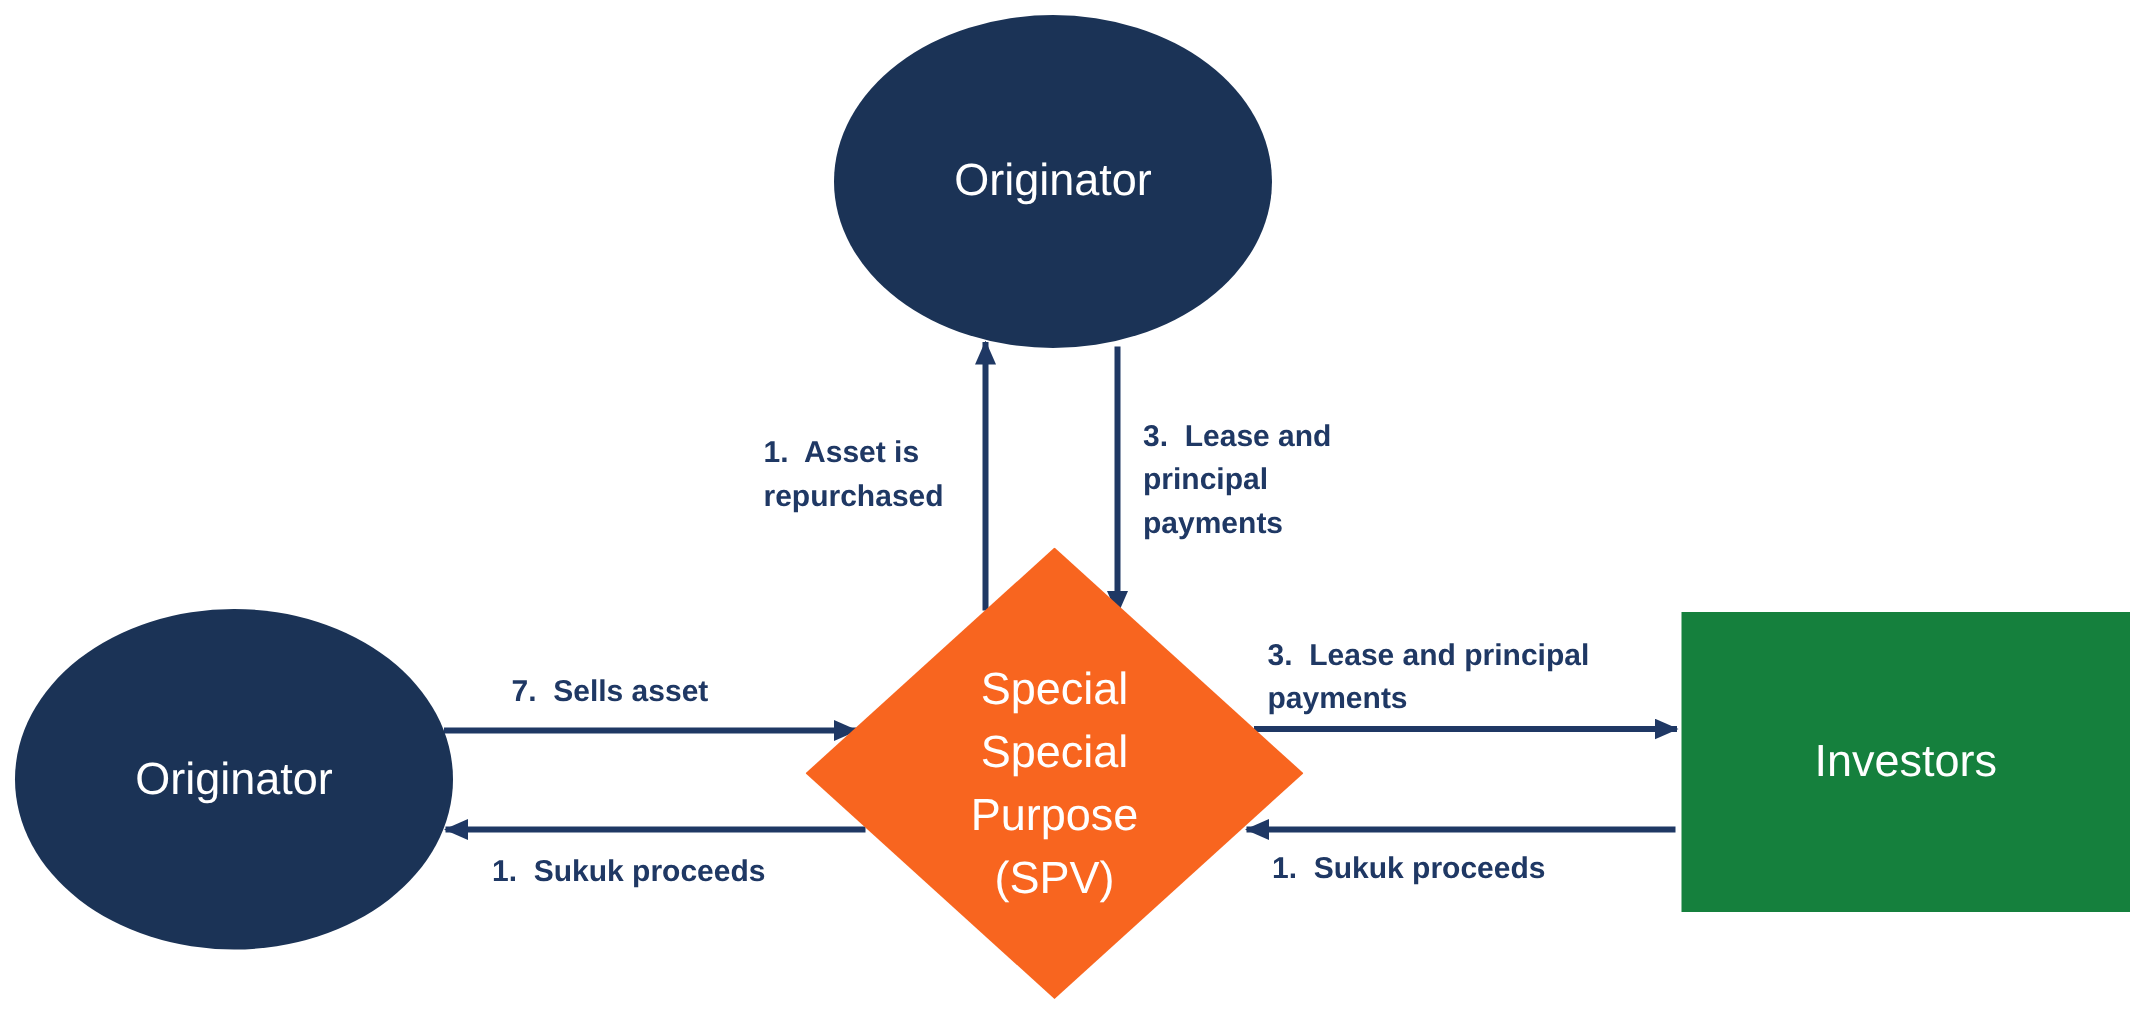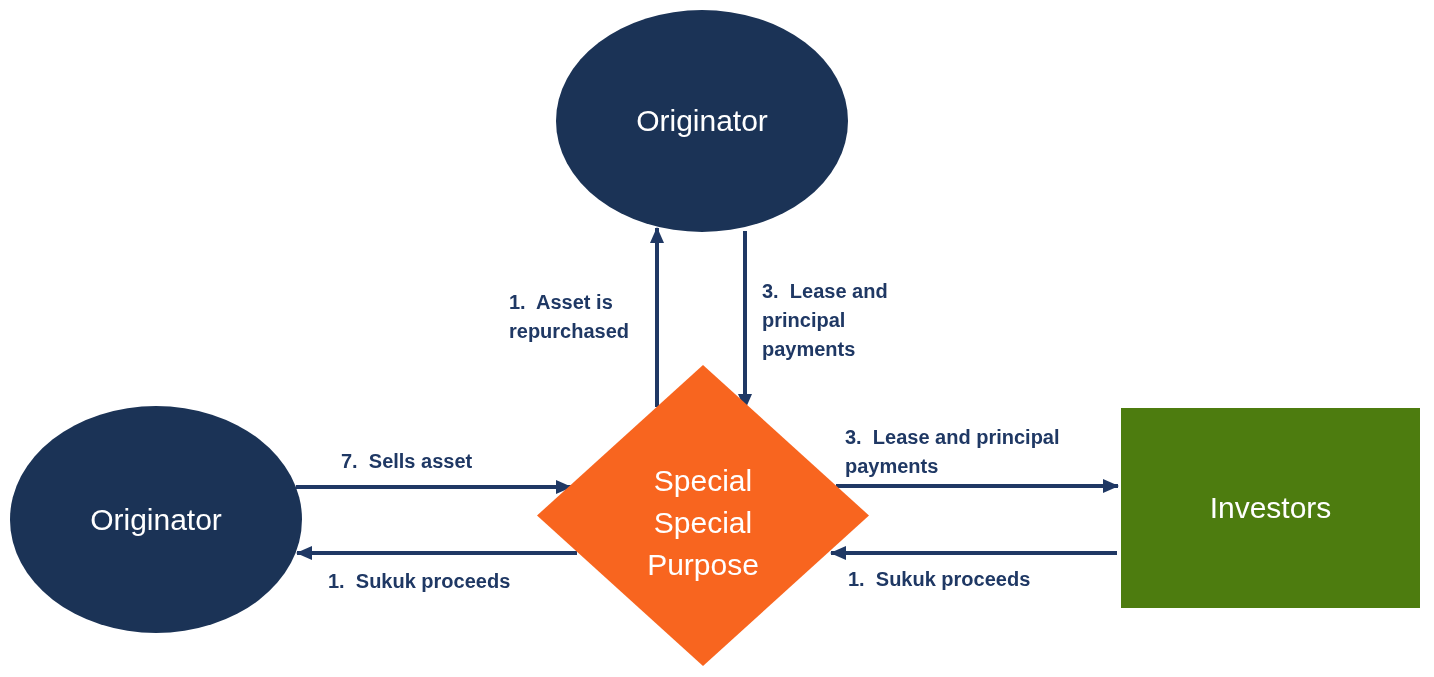--- a/index.html
+++ b/index.html
@@ -37,21 +37,21 @@
     clip-path: polygon(50% 0, 100% 50%, 50% 100%, 0 50%);
     font-size: 30px;
     font-weight: 400;
   }
   .diamond .diamond-text {
     margin-top: 14px;
     line-height: 42px;
   }
   .rect {
     left: 1121px; top: 408px; width: 299px; height: 200px;
-    background: #4d7c0f;
+    background: #15803d;
     font-size: 30px;
     font-weight: 400;
   }
   .edges-svg {
     position: absolute;
     left: 0; top: 0;
     width: 1434px; height: 677px;
     pointer-events: none;
   }
   .edge-label {
@@ -94,20 +94,21 @@
 
   <div class="node ellipse ellipse-left">
     <span>Originator</span>
   </div>
 
   <div class="node diamond">
     <div class="diamond-text">
       <div>Special</div>
       <div>Special</div>
       <div>Purpose</div>
+      <div>(SPV)</div>
     </div>
   </div>
 
   <div class="node rect">
     <span>Investors</span>
   </div>
 
   <div class="edge-label lbl-sells-asset">7.  Sells asset</div>
   <div class="edge-label lbl-sukuk-left">1.  Sukuk proceeds</div>
   <div class="edge-label lbl-asset-repurch">1.  Asset is repurchased</div>

